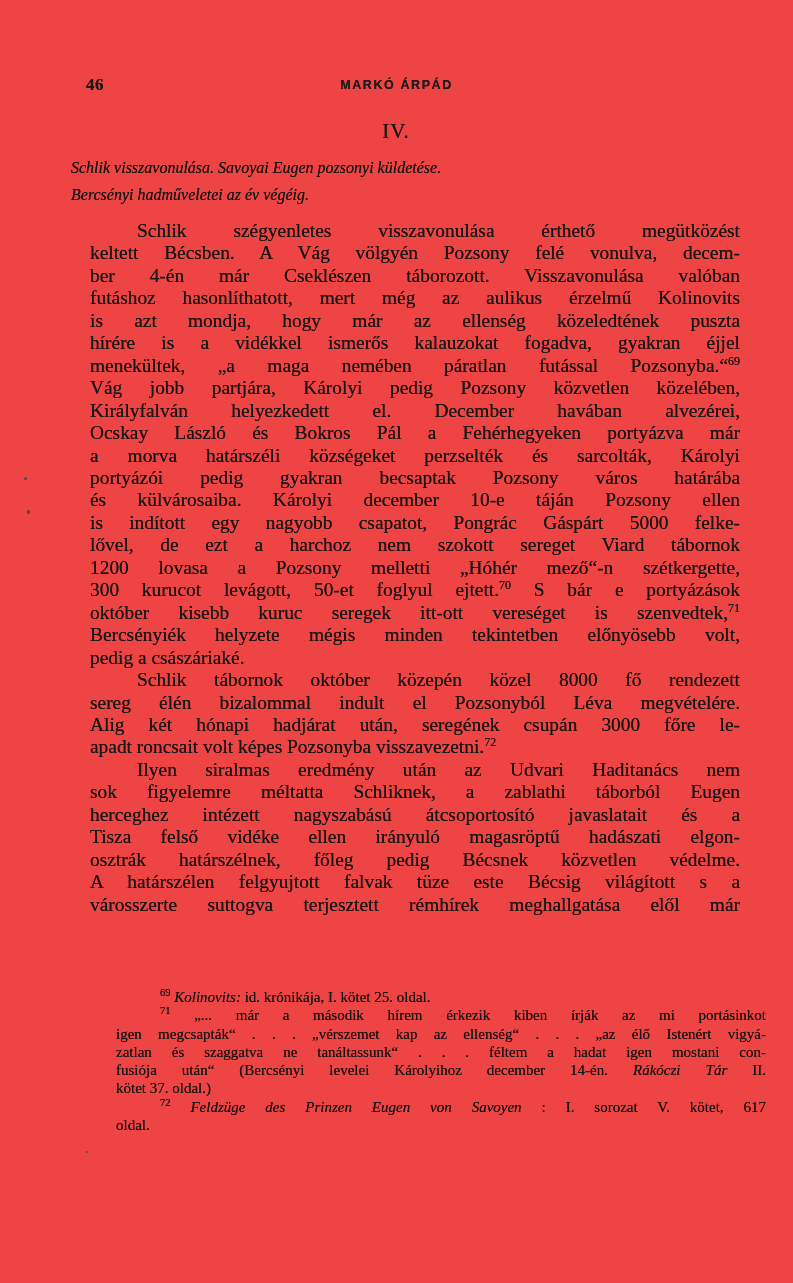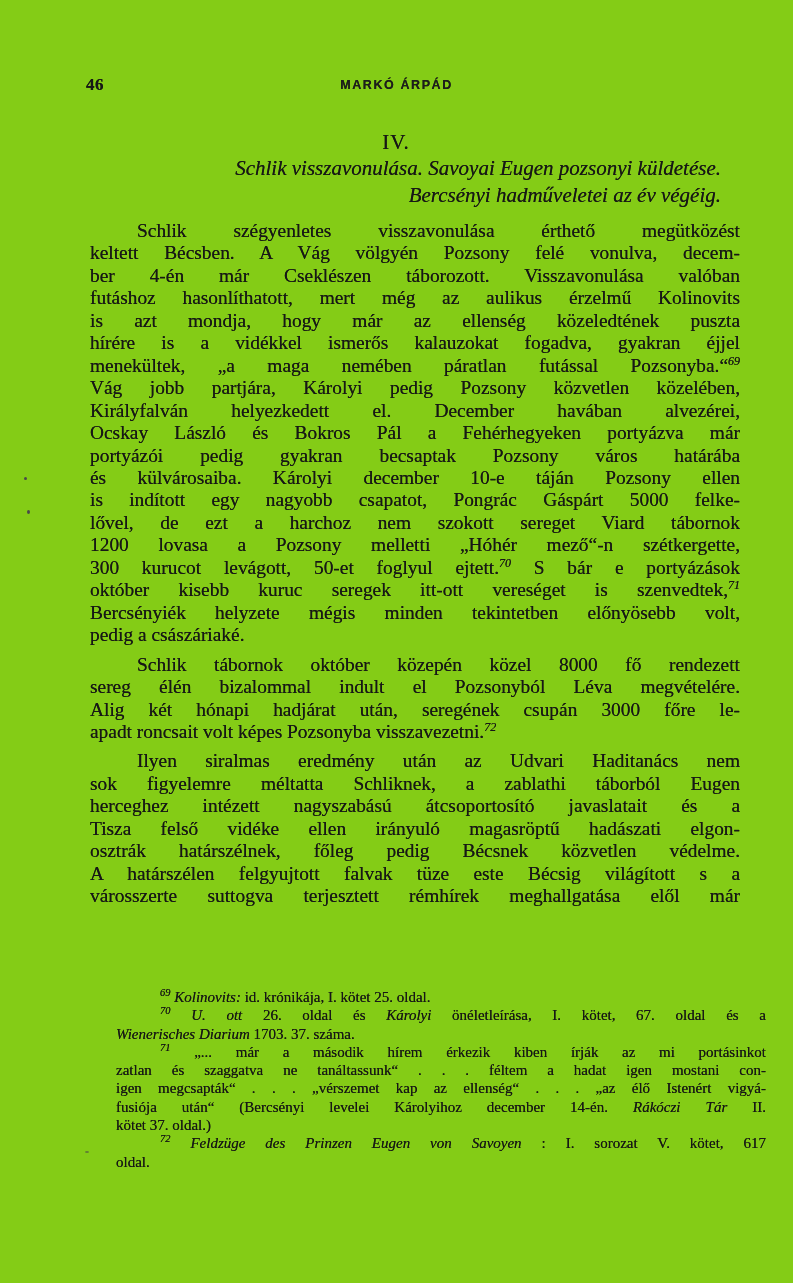--- a/index.html
+++ b/index.html
@@ -1,41 +1,41 @@
 <!DOCTYPE html>
 <html><head>
 <meta charset="utf-8">
 <style>
   html,body { margin:0; padding:0; background:#e8e8e6; }
   .page {
     position:relative; width:793px; height:1283px; margin:0 auto;
-    background:#84cc16; color:#171717; overflow:hidden;
+    background:#ef4444; color:#171717; overflow:hidden;
     font-family:"Liberation Serif", serif;
     text-shadow:0 0 .45px rgba(10,10,10,.8);
   }
   .pagenum {
     position:absolute; left:86px; top:75px;
     font-size:17px; font-weight:bold; letter-spacing:.5px;
   }
   .running {
     position:absolute; top:78px; left:0; width:100%;
     text-align:center; font-family:"Liberation Sans", sans-serif;
     font-size:12.5px; font-weight:bold; letter-spacing:1.6px; color:#1d1d1d;
   }
-  .content { position:absolute; left:90px; top:130px; width:650px; }
+  .content { position:absolute; left:90px; top:119px; width:650px; }
   .section { position:relative; left:-19px; text-align:center; font-size:21px; letter-spacing:1px; }
-  .title   { position:relative; left:-19px; text-align:right; font-style:italic;
-             font-size:21px; line-height:26.5px; }
+  .title   { position:relative; left:-19px; text-align:left; font-style:italic;
+             font-size:16px; line-height:26.5px; margin-top:11px; }
   .bodytext { margin-top:12px; font-size:19.4px; line-height:22.45px; }
   .line { min-height:22.45px; }
   .just { text-align:justify; text-align-last:justify; }
   .last { text-align:left; text-align-last:left; }
-  .bodytext .ind { text-indent:47px;margin-top:7px; }
+  .bodytext .ind { text-indent:47px; }
   .it  { font-style:italic; }
-  .sup { vertical-align:super; line-height:0;font-style:italic; }
+  .sup { vertical-align:super; line-height:0; }
   .bodytext .sup { font-size:12px; }
   .footnotes { position:absolute; left:90px; top:988px; width:650px;
                font-size:15px; line-height:18.3px;margin-left:26px; }
   .footnotes .line { min-height:18.3px; }
   .footnotes .ind { text-indent:44px; }
   .footnotes .sup { font-size:10.5px; }
   .speck { position:absolute; background:#4a4a4a; border-radius:50%; }
 </style>
 </head>
 <body>
@@ -57,20 +57,21 @@
           <div class="line just"><span>ber 4-én már Cseklészen táborozott. Visszavonulása valóban</span></div>
           <div class="line just"><span>futáshoz hasonlíthatott, mert még az aulikus érzelmű Kolinovits</span></div>
           <div class="line just"><span>is azt mondja, hogy már az ellenség közeledtének puszta</span></div>
           <div class="line just"><span>hírére is a vidékkel ismerős kalauzokat fogadva, gyakran éjjel</span></div>
           <div class="line just"><span>menekültek, „a maga nemében páratlan futással Pozsonyba.“</span><span class="sup">69</span></div>
         </div>
         <div>
           <div class="line just"><span>Vág jobb partjára, Károlyi pedig Pozsony közvetlen közelében,</span></div>
           <div class="line just"><span>Királyfalván helyezkedett el. December havában alvezérei,</span></div>
           <div class="line just"><span>Ocskay László és Bokros Pál a Fehérhegyeken portyázva már</span></div>
+          <div class="line just"><span>a morva határszéli községeket perzselték és sarcolták, Károlyi</span></div>
           <div class="line just"><span>portyázói pedig gyakran becsaptak Pozsony város határába</span></div>
           <div class="line just"><span>és külvárosaiba. Károlyi december 10-e táján Pozsony ellen</span></div>
           <div class="line just"><span>is indított egy nagyobb csapatot, Pongrác Gáspárt 5000 felke-</span></div>
           <div class="line just"><span>lővel, de ezt a harchoz nem szokott sereget Viard tábornok</span></div>
           <div class="line just"><span>1200 lovasa a Pozsony melletti „Hóhér mező“-n szétkergette,</span></div>
           <div class="line just"><span>300 kurucot levágott, 50-et foglyul ejtett.</span><span class="sup">70</span><span> S bár e portyázások</span></div>
           <div class="line just"><span>október kisebb kuruc seregek itt-ott vereséget is szenvedtek,</span><span class="sup">71</span></div>
           <div class="line just"><span>Bercsényiék helyzete mégis minden tekintetben előnyösebb volt,</span></div>
           <div class="line last"><span>pedig a császáriaké.</span></div>
         </div>
@@ -90,27 +91,23 @@
           <div class="line just"><span>városszerte suttogva terjesztett rémhírek meghallgatása elől már</span></div>
         </div>
       </div>
   </div>
 
   <div class="footnotes">
       <div>
         <div class="line last ind"><span class="sup">69</span><span> </span><span class="it">Kolinovits:</span><span> id. krónikája, I. kötet 25. oldal.</span></div>
       </div>
       <div>
-        <div class="line just ind"><span class="sup">70</span><span> </span><span class="it">U. ott</span><span> 26. oldal és </span><span class="it">Károlyi</span><span> önéletleírása, I. kötet, 67. oldal és a</span></div>
-        <div class="line last"><span class="it">Wienerisches Diarium</span><span> 1703. 37. száma.</span></div>
-      </div>
-      <div>
         <div class="line just ind"><span class="sup">71</span><span> „... már a második hírem érkezik kiben írják  az mi  portásinkot</span></div>
+        <div class="line just"><span>igen megcsapták“ . . . „vérszemet kap az ellenség“ . . . „az élő Istenért vigyá-</span></div>
         <div class="line just"><span>zatlan és szaggatva ne tanáltassunk“  . . . féltem a hadat igen mostani con-</span></div>
-        <div class="line just"><span>igen megcsapták“ . . . „vérszemet kap az ellenség“ . . . „az élő Istenért vigyá-</span></div>
         <div class="line just"><span>fusiója után“ (Bercsényi levelei Károlyihoz december 14-én. </span><span class="it">Rákóczi Tár</span><span> II.</span></div>
         <div class="line last"><span>kötet 37. oldal.)</span></div>
       </div>
       <div>
         <div class="line just ind"><span class="sup">72</span><span> </span><span class="it">Feldzüge des Prinzen Eugen von Savoyen</span><span> : I. sorozat V. kötet, 617</span></div>
         <div class="line last"><span>oldal.</span></div>
       </div>
     </div>
 
   <div class="speck" style="left:24px; top:477px; width:3px; height:3px;"></div>

